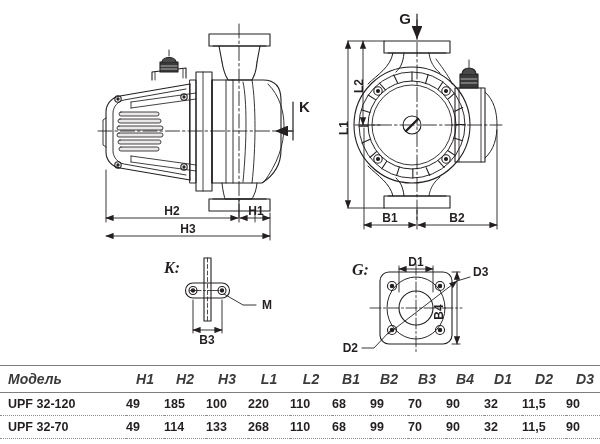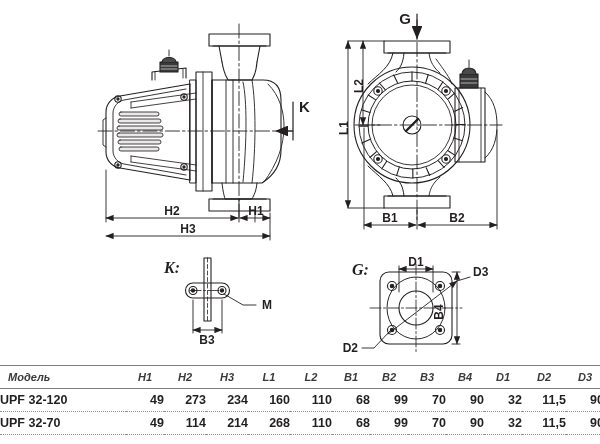--- a/index.html
+++ b/index.html
@@ -9,26 +9,26 @@
   svg{display:block;}
 
   .dim-label{font-family:"Liberation Sans",sans-serif;font-size:12px;fill:#231f20;font-weight:700;}
   .view-label{font-family:"Liberation Serif",serif;font-size:16px;fill:#231f20;font-style:italic;font-weight:700;}
   .arrow-label{font-family:"Liberation Sans",sans-serif;font-size:15px;fill:#231f20;font-weight:700;}
 
   
   #spec-table{position:absolute;left:0;top:365px;width:600px;}
   table{border-collapse:collapse;width:600px;table-layout:fixed;
         font-family:"Liberation Sans",sans-serif;}
-  thead th{font-size:11px;font-style:italic;font-weight:700;color:#3a3a3a;
+  thead th{font-size:14px;font-style:italic;font-weight:700;color:#3a3a3a;
            padding:5px 0 5px 0;text-align:center;white-space:nowrap;}
   thead th.model-col{text-align:left;padding-left:8px;}
   tbody td{font-size:12.5px;font-weight:600;color:#231f20;padding:4px 0 4px 0;
-           text-align:right;white-space:nowrap;}
-  tbody td.model-col{text-align:left;}
+           text-align:left;white-space:nowrap;}
+  tbody td.model-col{text-align:left;padding-left:8px;}
   .rule-top{border-top:1.4px solid #7d7d7d;}
   .rule-head{border-bottom:1.2px solid #7d7d7d;}
   .rule-dot{border-bottom:1.6px dotted #8d8d8d;}
 </style>
 </head>
 <body>
 
 <div id="sheet">
 
 <svg width="600" height="365" viewBox="0 0 600 365" xmlns="http://www.w3.org/2000/svg">
@@ -382,38 +382,38 @@
         <th style="width:38px">D1</th>
         <th style="width:44px">D2</th>
         <th style="width:38px">D3</th>
 
       </tr>
     </thead>
     <tbody>
       <tr class="rule-dot">
         <td class="model-col">UPF 32-120</td>
         <td>49</td>
-        <td>273</td>
-        <td>234</td>
-        <td>160</td>
+        <td>185</td>
+        <td>100</td>
+        <td>220</td>
         <td>110</td>
         <td>68</td>
         <td>99</td>
         <td>70</td>
         <td>90</td>
         <td>32</td>
         <td>11,5</td>
         <td>90</td>
 
       </tr>
       <tr class="rule-dot">
         <td class="model-col">UPF 32-70</td>
         <td>49</td>
         <td>114</td>
-        <td>214</td>
+        <td>133</td>
         <td>268</td>
         <td>110</td>
         <td>68</td>
         <td>99</td>
         <td>70</td>
         <td>90</td>
         <td>32</td>
         <td>11,5</td>
         <td>90</td>
 

